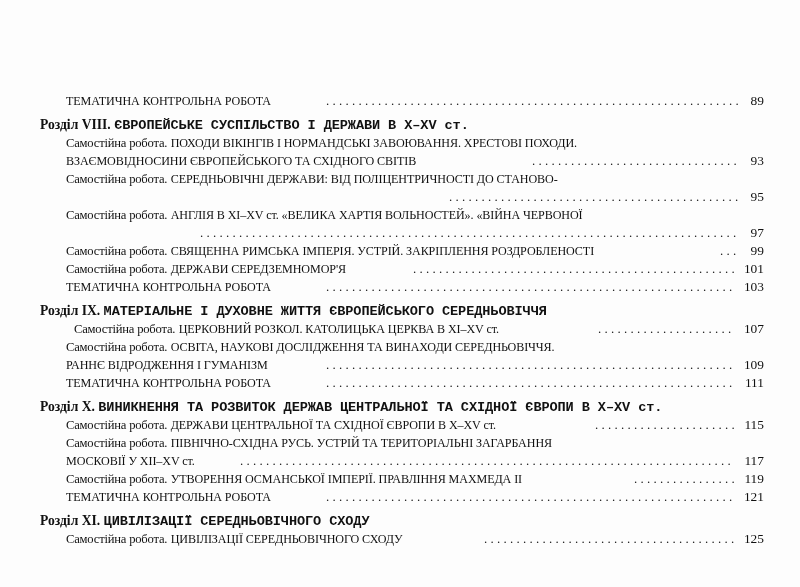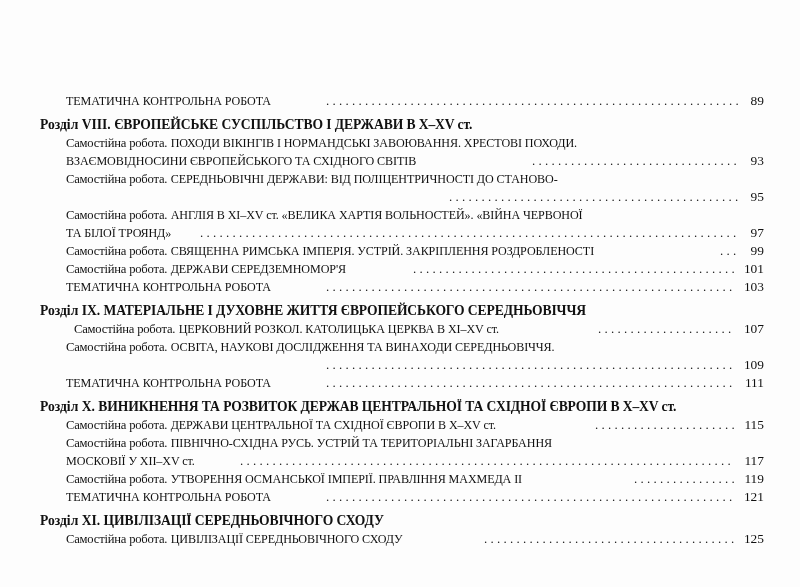--- a/index.html
+++ b/index.html
@@ -15,21 +15,21 @@
   }
   .row .text { position: absolute; top: 0; }
   .row .leader {
     position: absolute; top: 0; overflow: hidden; color: #222;
     letter-spacing: 0; font-size: 13px;
   }
   .row .page { position: absolute; top: 0; right: 36px; text-align: right; }
   .lead-label { font-size: 12.6px; letter-spacing: -0.2px; text-align: center; }
   .sans { font-family: Liberation Serif, serif; font-size: 12.1px; letter-spacing: -0.1px; }
   .section { font-weight: bold; font-size: 13.6px; }
-  .section .sec-title { font-family: Liberation Serif, serif; letter-spacing: -0.1px; }
+  .section .sec-title { font-family: Liberation Mono, monospace; letter-spacing: -0.1px; }
 </style>
 </head>
 <body>
 
 <div class="toc">
 
   <div class="row" style="top:92px">
     <span class="text" style="left:66px"><span class="sans">ТЕМАТИЧНА КОНТРОЛЬНА РОБОТА</span></span>
     <span class="leader" style="left:326px;width:413px">. . . . . . . . . . . . . . . . . . . . . . . . . . . . . . . . . . . . . . . . . . . . . . . . . . . . . . . . . . . . . . . .</span>
     <span class="page">89</span>
@@ -56,21 +56,20 @@
   <div class="row" style="top:188px">
     <span class="leader" style="left:449px;width:291px">. . . . . . . . . . . . . . . . . . . . . . . . . . . . . . . . . . . . . . . . . . . . . . . .</span>
     <span class="page">95</span>
   </div>
 
   <div class="row" style="top:206px">
     <span class="text" style="left:66px"><span class="lead-label">Самостійна робота.</span> <span class="sans">АНГЛІЯ  В XI–XV ст. «ВЕЛИКА ХАРТІЯ ВОЛЬНОСТЕЙ». «ВІЙНА ЧЕРВОНОЇ</span></span>
   </div>
 
   <div class="row" style="top:224px">
-    <span class="text" style="left:66px"><span class="sans">ТА БІЛОЇ ТРОЯНД»</span></span>
     <span class="leader" style="left:200px;width:540px">. . . . . . . . . . . . . . . . . . . . . . . . . . . . . . . . . . . . . . . . . . . . . . . . . . . . . . . . . . . . . . . . . . . . . . . . . . . . . . . . . . . . . . . . . . . . . .</span>
     <span class="page">97</span>
   </div>
 
   <div class="row" style="top:242px">
     <span class="text" style="left:66px"><span class="lead-label">Самостійна робота.</span> <span class="sans">СВЯЩЕННА РИМСЬКА ІМПЕРІЯ. УСТРІЙ. ЗАКРІПЛЕННЯ РОЗДРОБЛЕНОСТІ</span></span>
     <span class="leader" style="left:720px;width:22px">. . .</span>
     <span class="page">99</span>
   </div>
 
@@ -94,20 +93,21 @@
     <span class="text" style="left:74px"><span class="lead-label">Самостійна робота.</span> <span class="sans">ЦЕРКОВНИЙ РОЗКОЛ. КАТОЛИЦЬКА ЦЕРКВА В XI–XV ст.</span></span>
     <span class="leader" style="left:598px;width:136px">. . . . . . . . . . . . . . . . . . . . . .</span>
     <span class="page">107</span>
   </div>
 
   <div class="row" style="top:338px">
     <span class="text" style="left:66px"><span class="lead-label">Самостійна робота.</span> <span class="sans">ОСВІТА, НАУКОВІ ДОСЛІДЖЕННЯ ТА ВИНАХОДИ СЕРЕДНЬОВІЧЧЯ.</span></span>
   </div>
 
   <div class="row" style="top:356px">
+    <span class="text" style="left:66px"><span class="sans">РАННЄ ВІДРОДЖЕННЯ І ГУМАНІЗМ</span></span>
     <span class="leader" style="left:326px;width:408px">. . . . . . . . . . . . . . . . . . . . . . . . . . . . . . . . . . . . . . . . . . . . . . . . . . . . . . . . . . . . . . . . .</span>
     <span class="page">109</span>
   </div>
 
   <div class="row" style="top:374px">
     <span class="text" style="left:66px"><span class="sans">ТЕМАТИЧНА КОНТРОЛЬНА РОБОТА</span></span>
     <span class="leader" style="left:326px;width:408px">. . . . . . . . . . . . . . . . . . . . . . . . . . . . . . . . . . . . . . . . . . . . . . . . . . . . . . . . . . . . . . . . .</span>
     <span class="page">111</span>
   </div>
 

